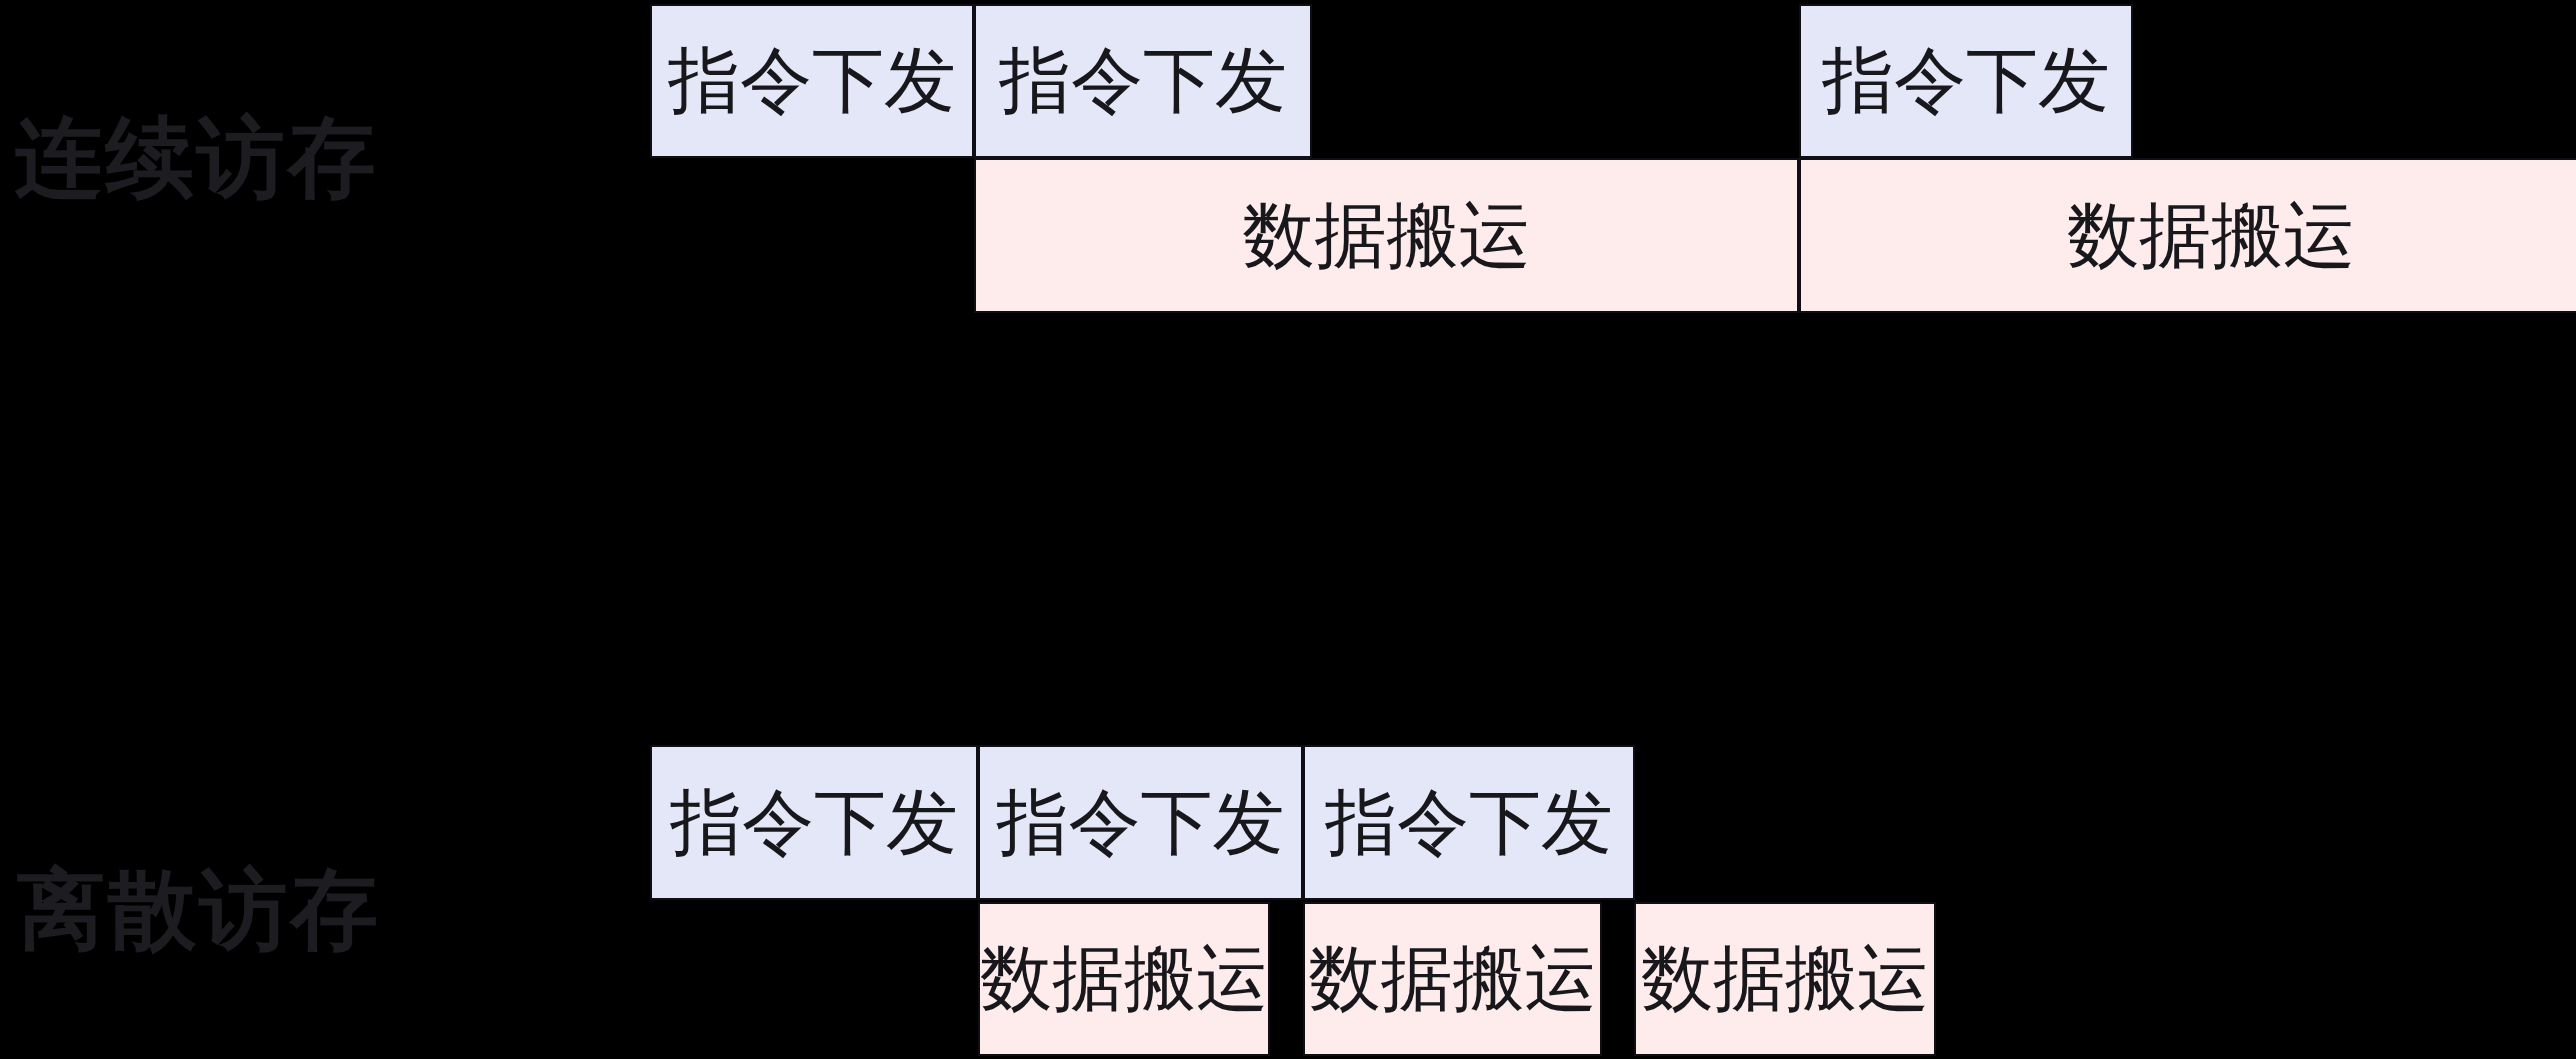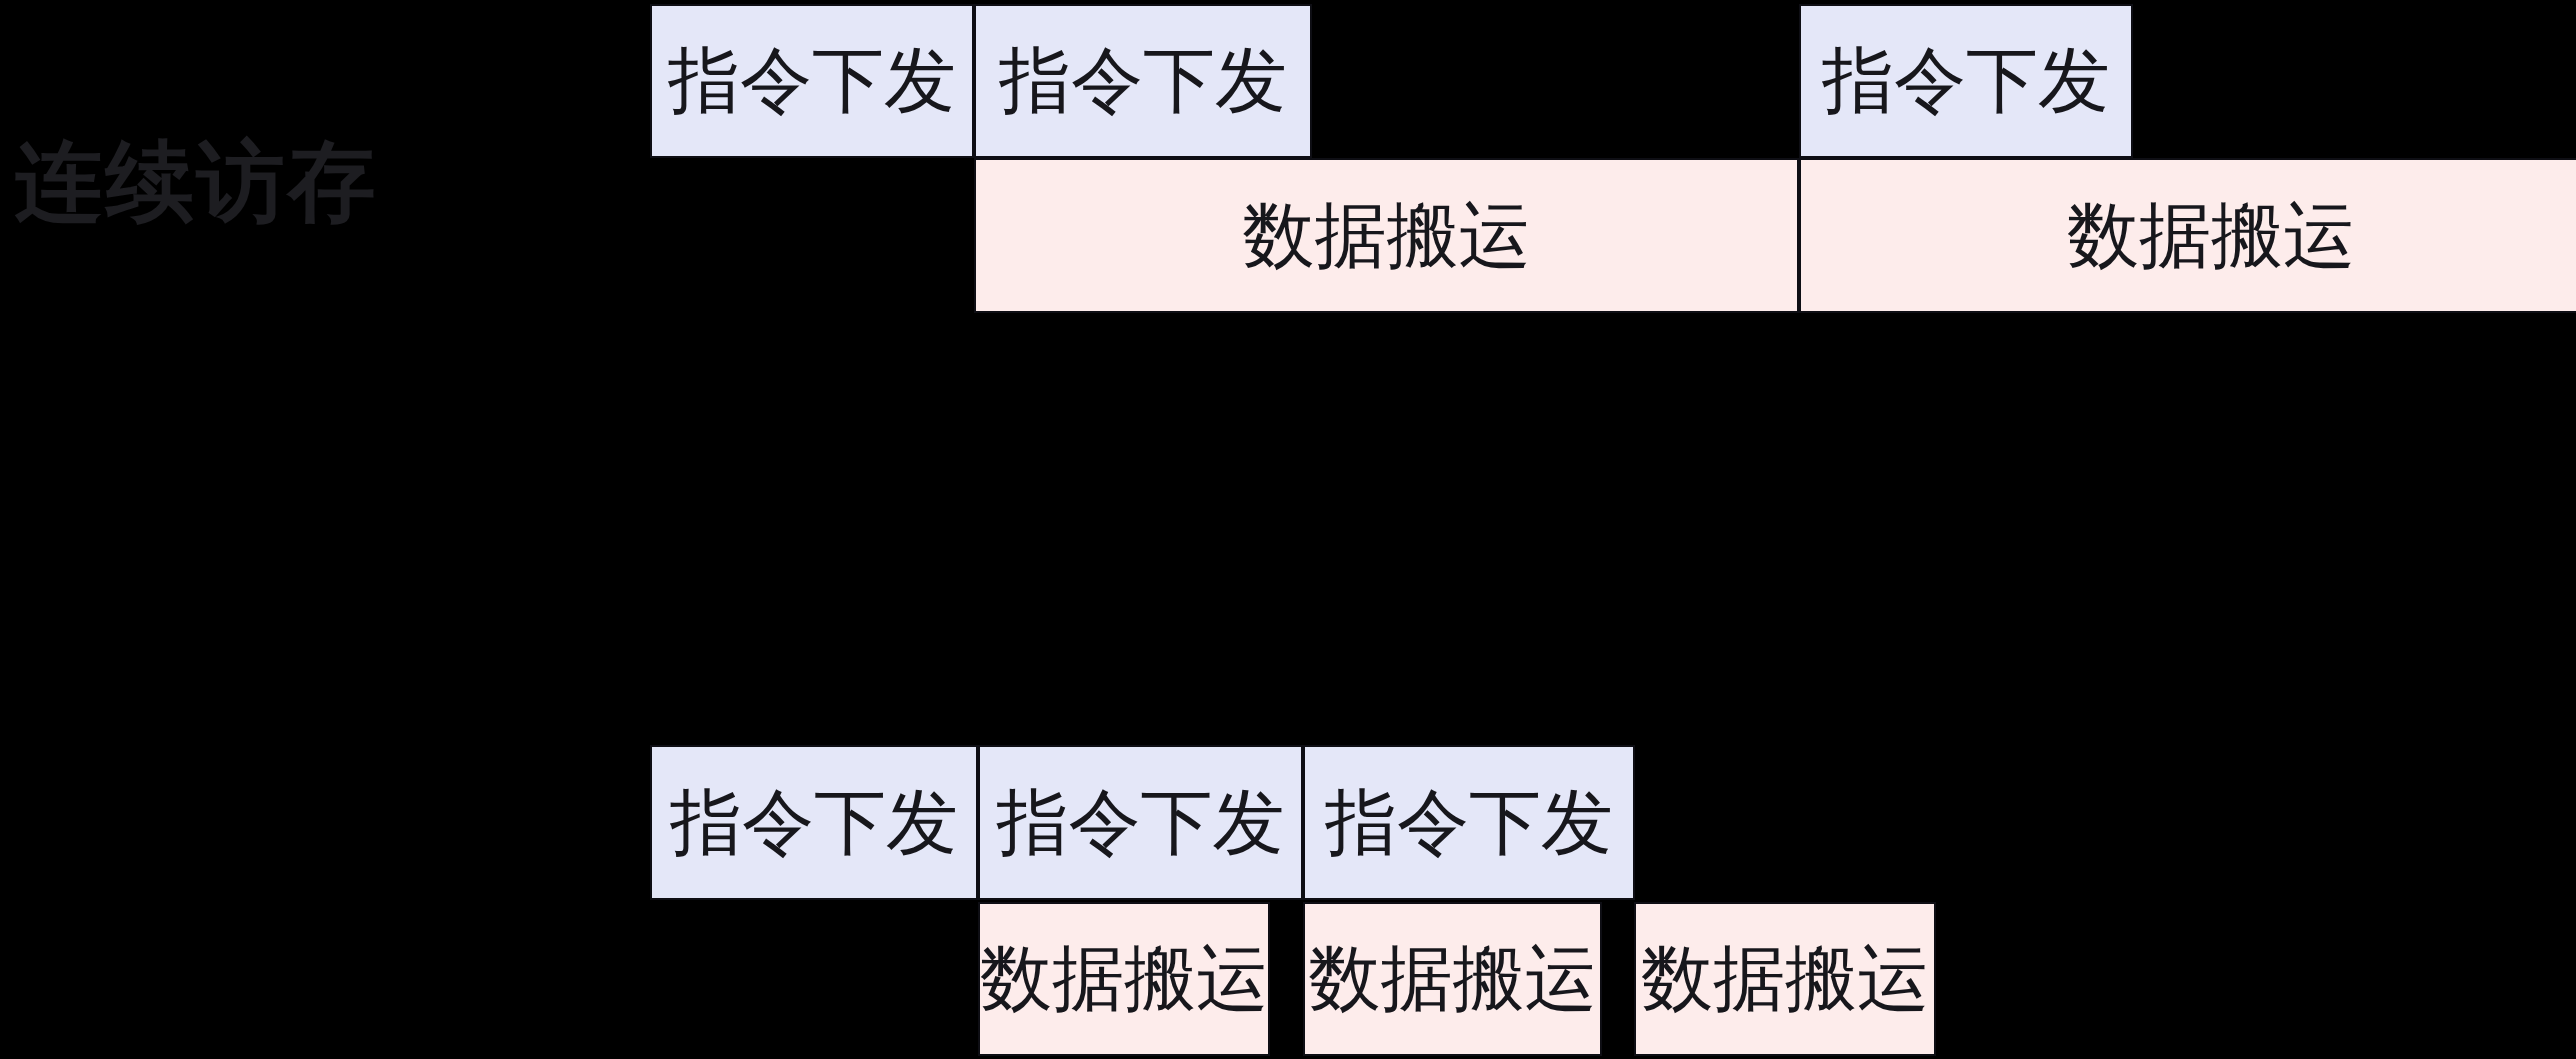--- a/index.html
+++ b/index.html
@@ -32,26 +32,27 @@
     font-size: 72px;
     font-weight: 400;
     white-space: nowrap;
     margin-left: 29px;
   }
 </style>
 </head>
 <body>
 
 <div id="canvas" style="width: 3426px; height: 1059px; background: rgb(0, 0, 0);">
-    <div class="section-label" style="color: rgb(29, 29, 33); left: 14.4px; top: 109px; width: 367px; height: 99px; margin-top: 24px;">连续访存</div>
+    <div class="section-label" style="color: rgb(29, 29, 33); left: 14.4px; top: 109px; width: 367px; height: 99px;">连续访存</div>
     <div class="box dispatch" style="background: rgb(228, 231, 248); border-color: rgb(14, 14, 20); color: rgb(23, 23, 28); left: 621px; top: 4.1px; width: 324px; height: 154px;">指令下发</div>
     <div class="box dispatch" style="background: rgb(228, 231, 248); border-color: rgb(14, 14, 20); color: rgb(23, 23, 28); left: 945px; top: 4.1px; width: 338px; height: 154px;">指令下发</div>
     <div class="box dispatch" style="background: rgb(228, 231, 248); border-color: rgb(14, 14, 20); color: rgb(23, 23, 28); left: 1770px; top: 4.1px; width: 334px; height: 154px;">指令下发</div>
     <div class="box transfer" style="background: rgb(253, 236, 235); border-color: rgb(14, 14, 20); color: rgb(23, 23, 28); left: 945px; top: 158px; width: 825px; height: 155px;">数据搬运</div>
     <div class="box transfer" style="background: rgb(253, 236, 235); border-color: rgb(14, 14, 20); color: rgb(23, 23, 28); left: 1770px; top: 158px; width: 824px; height: 155px;">数据搬运</div>
+    <div class="section-label" style="color: rgb(29, 29, 33); left: 17px; top: 861px; width: 367px; height: 99px;">离散访存</div>
     <div class="box dispatch" style="background: rgb(228, 231, 248); border-color: rgb(14, 14, 20); color: rgb(23, 23, 28); left: 621px; top: 745px; width: 328px; height: 155px;">指令下发</div>
     <div class="box dispatch" style="background: rgb(228, 231, 248); border-color: rgb(14, 14, 20); color: rgb(23, 23, 28); left: 949px; top: 745px; width: 325px; height: 155px;">指令下发</div>
     <div class="box dispatch" style="background: rgb(228, 231, 248); border-color: rgb(14, 14, 20); color: rgb(23, 23, 28); left: 1274px; top: 745px; width: 332px; height: 155px;">指令下发</div>
     <div class="box transfer" style="background: rgb(253, 236, 235); border-color: rgb(14, 14, 20); color: rgb(23, 23, 28); left: 949px; top: 902px; width: 292px; height: 154px;">数据搬运</div>
     <div class="box transfer" style="background: rgb(253, 236, 235); border-color: rgb(14, 14, 20); color: rgb(23, 23, 28); left: 1274px; top: 902px; width: 299px; height: 154px;">数据搬运</div>
     <div class="box transfer" style="background: rgb(253, 236, 235); border-color: rgb(14, 14, 20); color: rgb(23, 23, 28); left: 1605px; top: 902px; width: 302px; height: 154px;">数据搬运</div>
   </div>
 
 
 </body></html>

